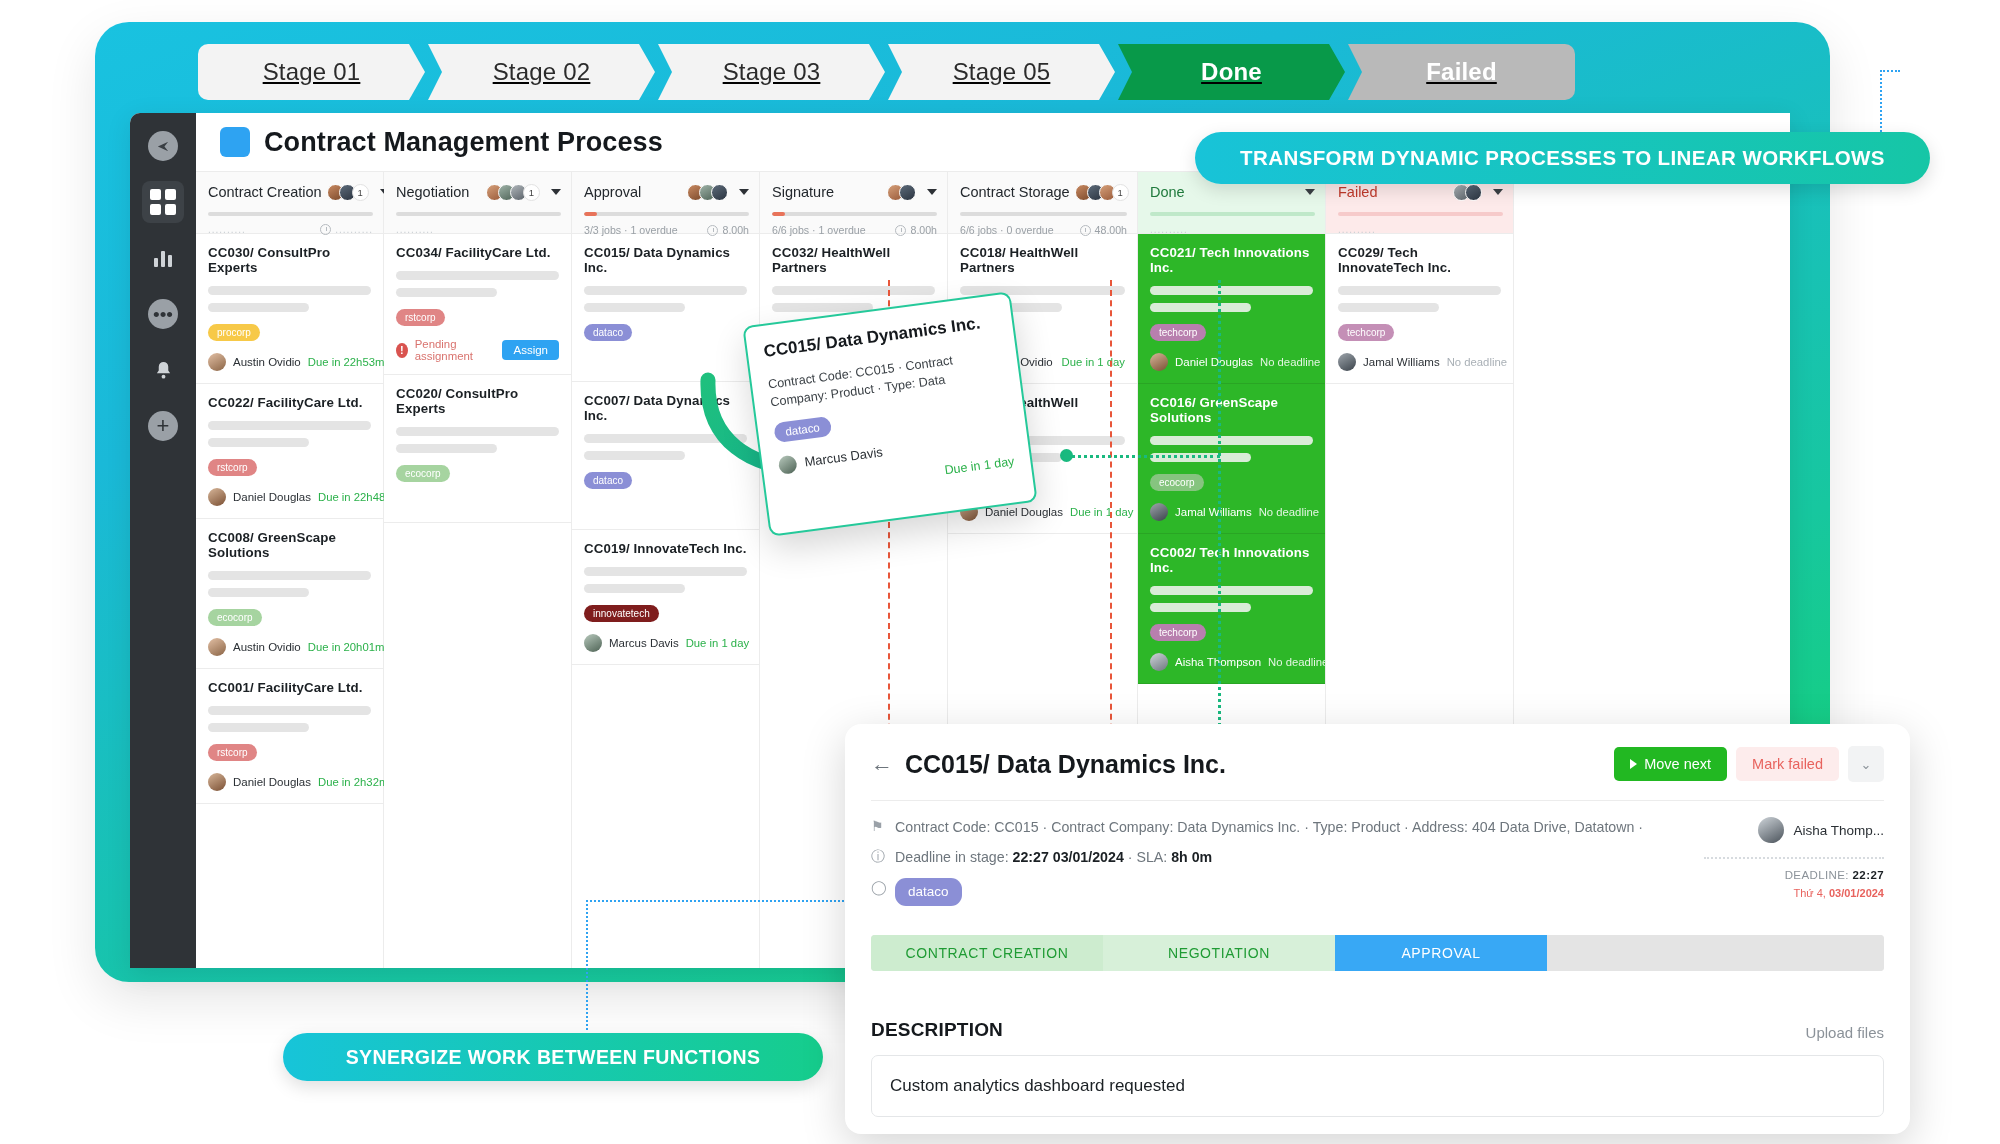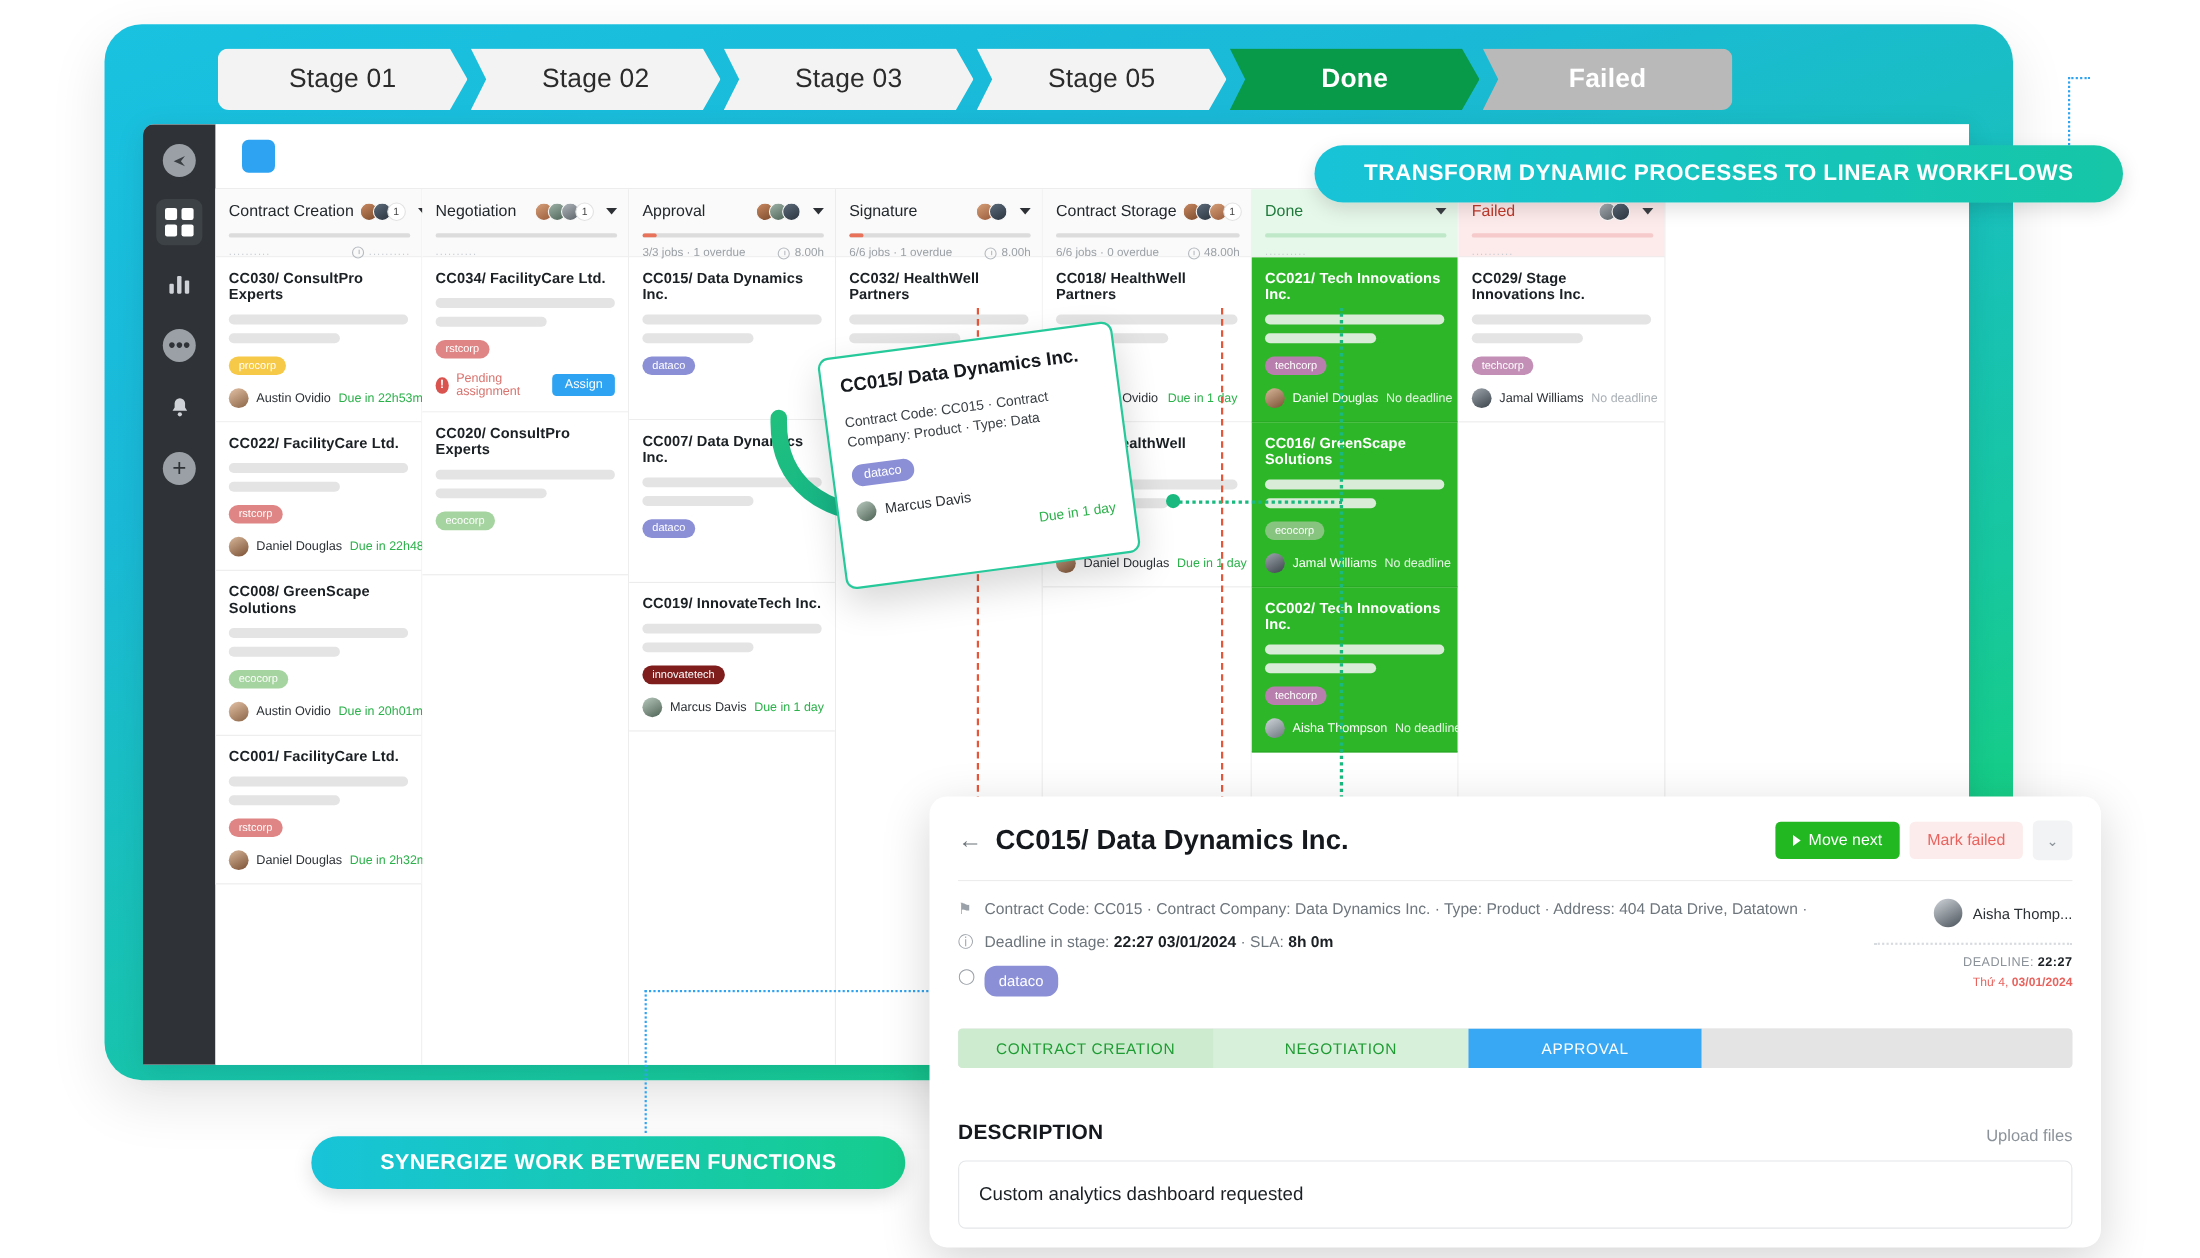--- a/index.html
+++ b/index.html
@@ -22,20 +22,21 @@
   }
 
   
   .stagebar {
     position: absolute;
     left: 198px; top: 44px;
     height: 56px;
     display: flex;
     align-items: stretch;
     z-index: 30;
+    text-decoration: underline;
   }
   .stage {
     position: relative;
     width: 227px;
     background: #f3f3f3;
     display: flex; align-items: center; justify-content: center;
     font-size: 24px; color: #2b2b2b; letter-spacing:.2px;
     clip-path: polygon(0 0, calc(100% - 16px) 0, 100% 50%, calc(100% - 16px) 100%, 0 100%, 14px 50%);
     margin-right: 3px;
   }
@@ -289,20 +290,21 @@
       </div>
       <div class="rail-ico">
         <div class="rail-circ" style="font-size:22px;">+</div>
       </div>
     </div>
 
     <div class="board-wrap">
 
       <div class="titlerow">
         <div class="title-sq"></div>
+        <div class="title-txt">Contract Management Process</div>
       </div>
 
       <div class="board">
 
         <div class="col">
           <div class="col-head">
             <div class="col-top">
               <span class="col-name">Contract Creation</span>
               <span class="avstack">
                 <i class="av a"></i>
@@ -589,21 +591,21 @@
             <div class="progbar">
                 <i style="width:0%"></i>
               </div>
             <div class="col-stats">
               <span class="dots">..........</span>
               <span class="dots"></span>
             </div>
           </div>
           <div class="col-body">
             <div class="card">
-              <div class="card-title">CC029/ Stage Innovations Inc.</div>
+              <div class="card-title">CC029/ Tech InnovateTech Inc.</div>
               <div class="sk"></div><div class="sk s2"></div>
               <span class="tag t-techcorp">techcorp</span>
               <div class="cardfoot">
                   <i class="uav m5"></i>
                 <span class="uname">Jamal Williams</span>
                 <span class="due">No deadline</span>
                 </div>
             </div>
           </div>
         </div>

